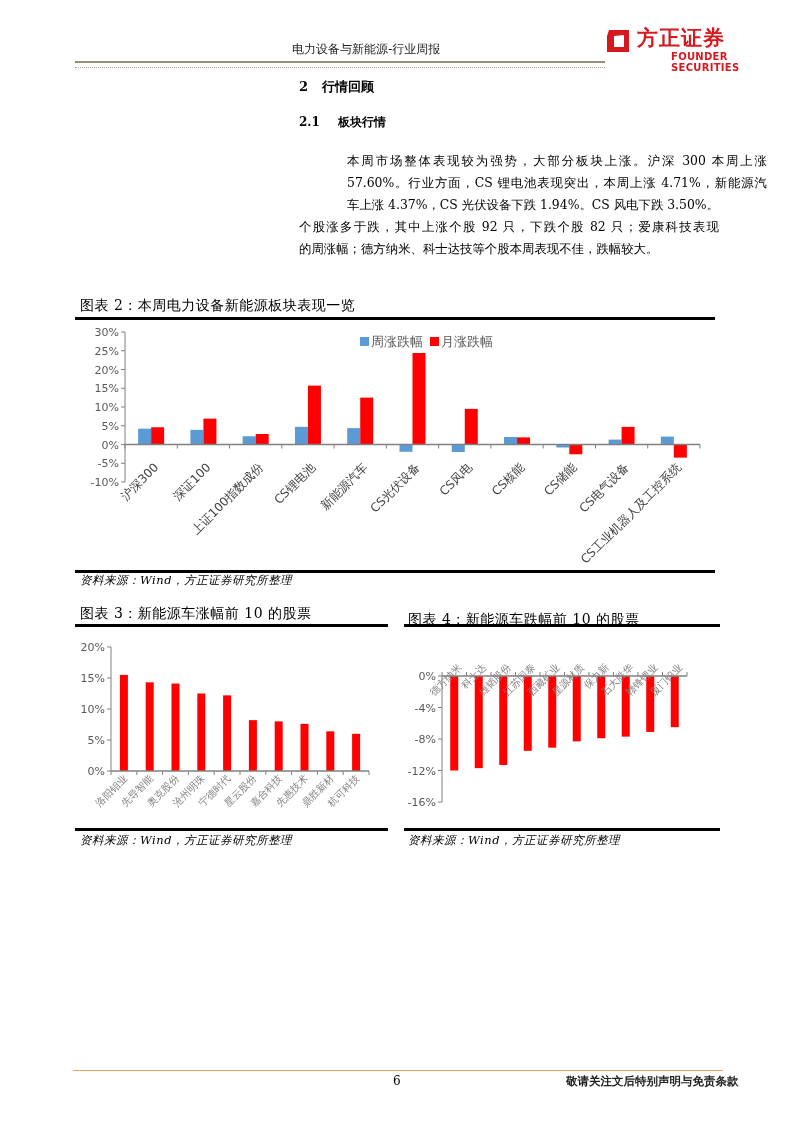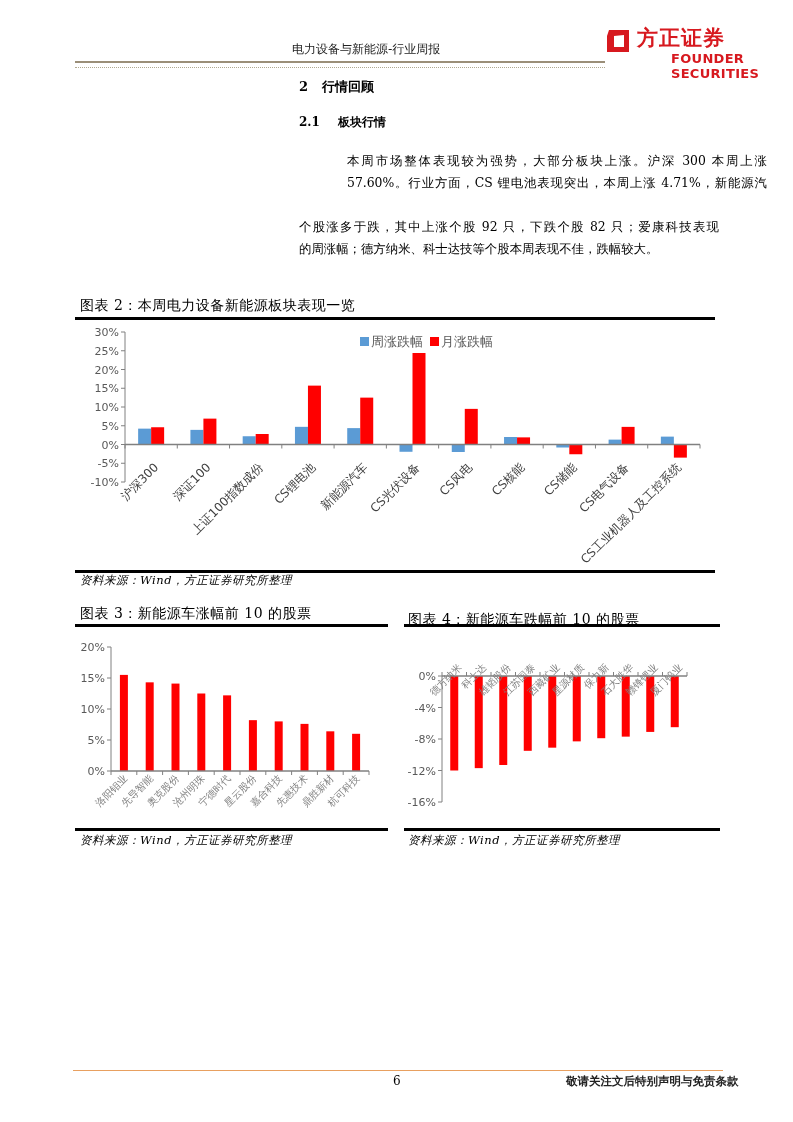--- a/index.html
+++ b/index.html
@@ -5,21 +5,21 @@
   * { box-sizing: border-box; margin: 0; padding: 0; }
   html, body { width: 793px; height: 1122px; background: #fff; overflow: hidden; }
   body { position: relative; font-family: "DejaVu Serif", "Liberation Serif", serif; color: #000; }
 
   .header-title { position: absolute; left: 292px; top: 41px; font-family: "DejaVu Sans", sans-serif; font-size: 12px; color: #222; }
   .header-rule { position: absolute; left: 75px; top: 61px; width: 530px; height: 2px; background: #9a8e78; }
   .header-dots { position: absolute; left: 75px; top: 67px; width: 530px; border-top: 1px dotted #b0a890; }
   .logo { position: absolute; left: 603px; top: 24px; width: 145px; height: 40px; }
   .logo-mark { position: absolute; left: 0; top: 2px; width: 30px; height: 30px; }
   .logo-cn { position: absolute; left: 34px; top: 0px; font-family: "DejaVu Sans", sans-serif; font-weight: bold; font-size: 21px; color: #d7191f; letter-spacing: 1px; }
-  .logo-en { position: absolute; left: 36px; top: 27px; font-family: "DejaVu Sans", sans-serif; font-weight: bold; font-size: 13px; color: #d7191f; letter-spacing: 0.3px; padding-left: 32px; }
+  .logo-en { position: absolute; left: 36px; top: 27px; font-family: "DejaVu Sans", sans-serif; font-weight: bold; font-size: 10px; color: #d7191f; letter-spacing: 0.3px; padding-left: 32px; }
 
   .h2 { position: absolute; left: 299px; top: 78px; font-size: 13px; font-weight: bold; }
   .h2 .num { margin-right: 14px; }
   .h3 { position: absolute; left: 299px; top: 114px; font-size: 12px; font-weight: bold; }
   .h3 .num { margin-right: 18px; margin-top: 28px; }
   .para { position: absolute; left: 299px; width: 420px; font-size: 12.4px; line-height: 21.8px; text-align: justify; text-align-last: justify; }
   .para.p1 { top: 150px; margin-left: 48px; }
   .para.p2 { top: 216px; }
   .para .ln { display: block; }
   .para .ln.last { text-align-last: left; }
@@ -51,20 +51,21 @@
 <div class="h2">
   <span class="num">2</span><span>行情回顾</span>
 </div>
 <div class="h3">
   <span class="num">2.1</span><span>板块行情</span>
 </div>
 
 <div class="para p1">
   <span class="ln">本周市场整体表现较为强势，大部分板块上涨。沪深 300 本周上涨</span>
   <span class="ln">57.60%。行业方面，CS 锂电池表现突出，本周上涨 4.71%，新能源汽</span>
+  <span class="ln last">车上涨 4.37%，CS 光伏设备下跌 1.94%。CS 风电下跌 3.50%。</span>
 </div>
 <div class="para p2">
   <span class="ln">个股涨多于跌，其中上涨个股 92 只，下跌个股 82 只；爱康科技表现</span>
   <span class="ln last">的周涨幅；德方纳米、科士达技等个股本周表现不佳，跌幅较大。</span>
 </div>
 
 <div class="fig-title" style="left:80px; top:297px;">图表 2：本周电力设备新能源板块表现一览</div>
 <div class="fig-rule" style="left:75px; top:317px; width:640px;"></div>
 <svg id="chart2" style="position:absolute; left:75px; top:320px;" width="640" height="250">
     <line x1="50" y1="12" x2="50" y2="162" stroke="#808080" stroke-width="1"></line>

